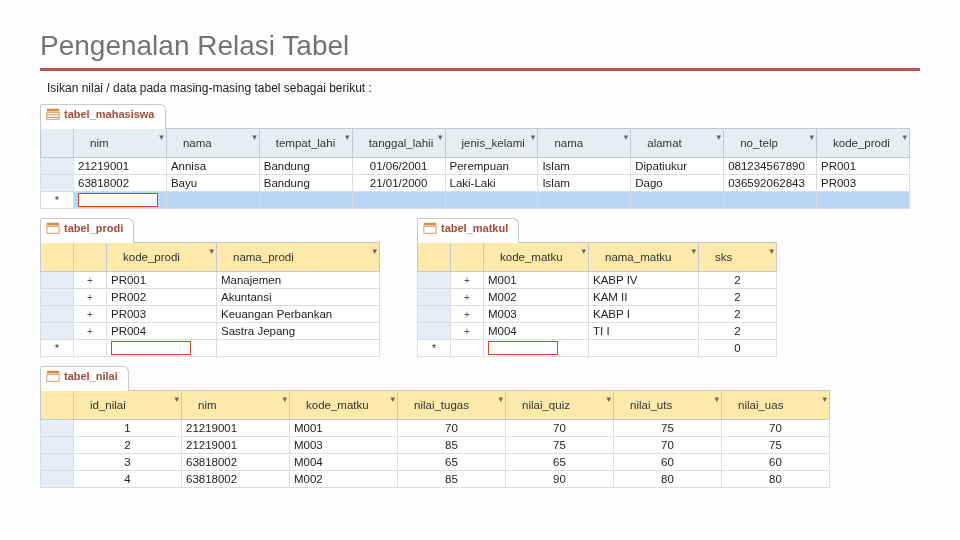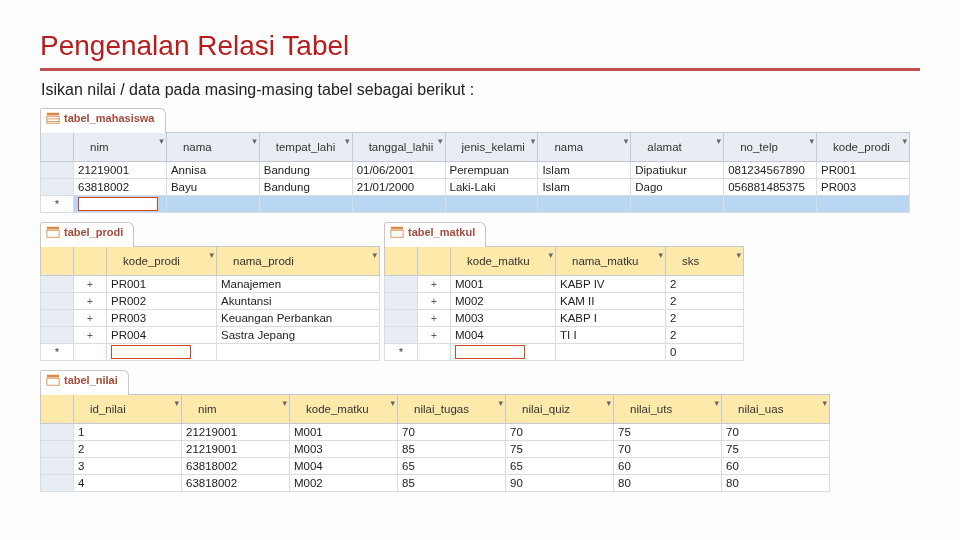--- a/index.html
+++ b/index.html
@@ -12,30 +12,30 @@
     font-size: 12px;
     background: #fdfdfd;
     color: #222;
     overflow: hidden;
   }
   h1 {
     font-family: "Segoe UI Light", "Segoe UI", Arial, sans-serif;
     font-weight: 300;
     font-size: 28px;
     margin: 0 0 6px 0;
-    color: #b91c1c;
+    color: #737373;
   }
   .hr {
     height: 3px;
     background: #c0504d;
     margin-bottom: 10px;
   }
   .subtitle {
-    font-size: 16px;
-    margin: 10px 0 8px 1px;
+    font-size: 12px;
+    margin: 10px 0 8px 7px;
     color: #222;
   }
   .tbl-wrap {
     margin-bottom: 8px;
     position: relative;
   }
   .tab {
     display: inline-flex;
     align-items: center;
     gap: 4px;
@@ -83,22 +83,22 @@
     height: 17px;
     white-space: nowrap;
     overflow: hidden;
   }
   .sel-col { width: 18px; background: #e8edf4; text-align:center; }
   .exp-col { width: 18px; text-align:center; color:#555; font-size:10px;}
   .new-row td { background:#fff; }
   .new-row .sel-col::before { content:"*"; color:#444;}
   .blue td:not(.sel-col):not(.exp-col) { background:#b9d6f2; }
   .yellow th { background:#fde9a9 !important; }
-  .num { text-align: left; }
-  .two-col { display:flex; gap:4px; align-items:flex-start;}
+  .num { text-align: center; }
+  .two-col { display:flex; gap:37px; align-items:flex-start;}
   .two-col > div { flex: 0 0 auto; }
   .prodi table { width: 340px; }
   .matkul table { width: 360px; }
   .redbox { display:inline-block; width:80px; height:14px; border:1px solid #d24726; background:#fff; vertical-align:middle;}
   .redbox2 { display:inline-block; width:70px; height:14px; border:1px solid #d24726; background:#fff; vertical-align:middle;}
   .selbox { display:inline-block; width:70px; height:14px; border:1px solid #aaa; background:#fff; vertical-align:middle; position:relative;}
   .selbox::after{content:"▾"; position:absolute; right:3px; top:-1px; font-size:9px; color:#777;}
   .mahasiswa table { width: 870px; }
   .nilai table { width: 790px; }
 </style>
@@ -147,21 +147,21 @@
     </tr>
     <tr>
       <td class="sel-col"></td>
       <td>63818002</td>
       <td>Bayu</td>
       <td>Bandung</td>
       <td class="num">21/01/2000</td>
       <td>Laki-Laki</td>
       <td>Islam</td>
       <td>Dago</td>
-      <td>056881485375</td>
+      <td>036592062843</td>
       <td>PR003</td>
     </tr>
     <tr class="new-row blue">
       <td class="sel-col"></td>
       <td><span class="redbox"></span></td>
       <td></td>
           <td></td>
           <td></td>
           <td></td>
           <td></td>

